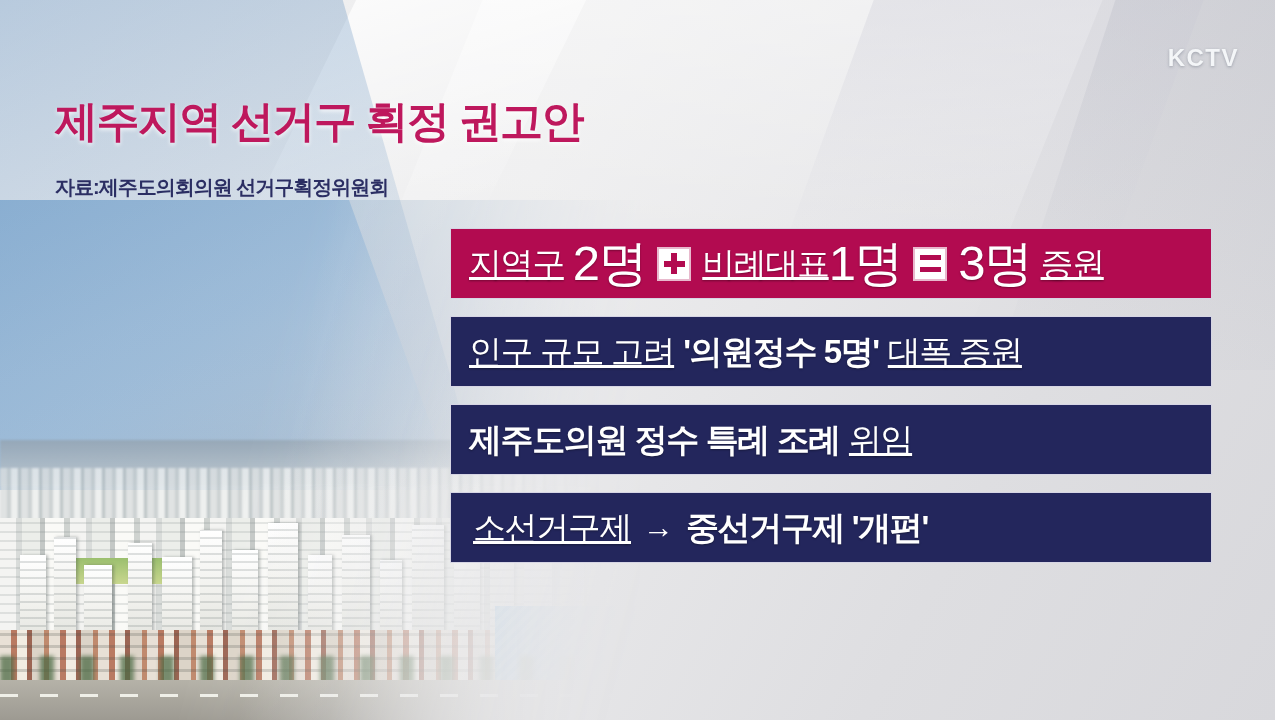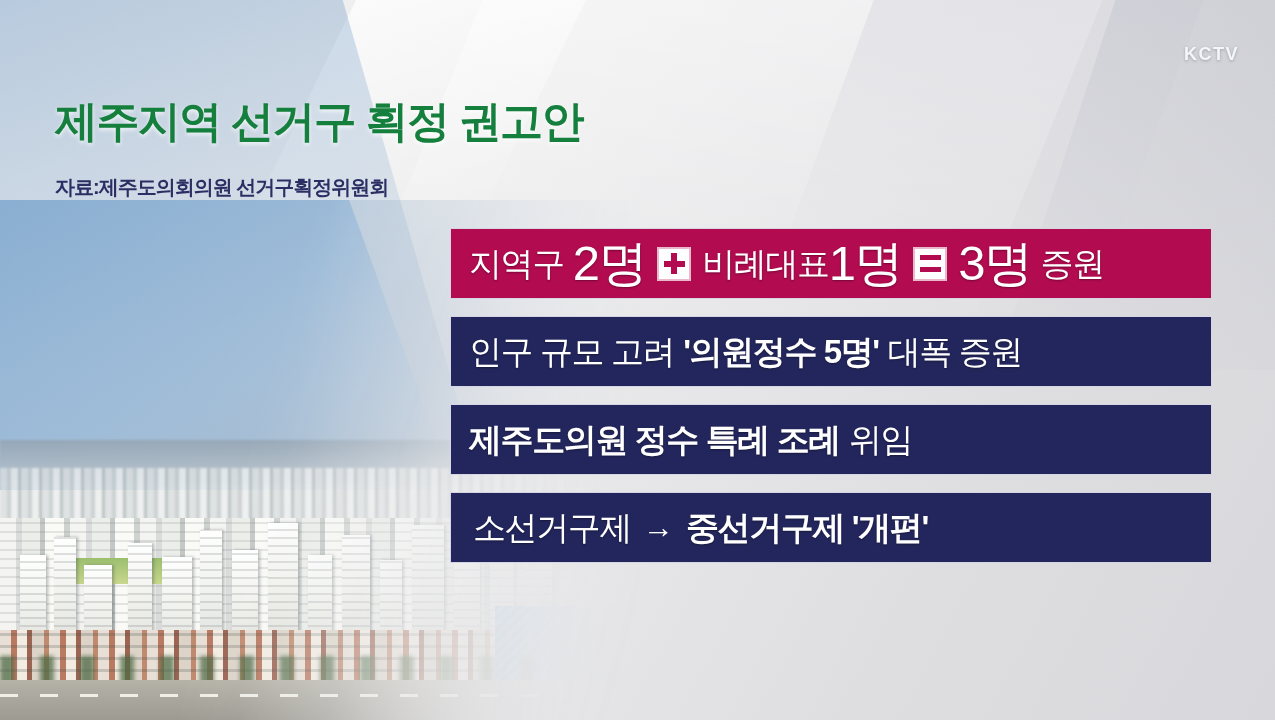--- a/index.html
+++ b/index.html
@@ -160,40 +160,40 @@
     padding:5px 13px 7px 13px;
     color:#ffffff;
     font-size:15.5px;
     font-weight:bold;
     letter-spacing:-.4px;
     white-space:nowrap;
     box-shadow:0 1px 3px rgba(0,0,0,.25);
   }
   .headline {
     position:absolute; left:55px; top:93px;
-    color:#15803d;
+    color:#be185d;
     font-size:43px;
     font-weight:bold;
     letter-spacing:-1.6px;
     white-space:nowrap;
     text-shadow:0 2px 4px rgba(255,255,255,.8);
   }
   .source {
     position:absolute; left:55px; top:160px;
     color:#2b2e63;
     font-size:20px;
     font-weight:bold;
     letter-spacing:-1px;
     white-space:nowrap;
     margin-top:14px;
   }
   .kctv-logo {
     position:absolute; right:36px; top:44px;
     color:#f4f6f8;
-    font-size:18px;
+    font-size:24px;
     font-weight:bold;
     letter-spacing:1.5px;
     text-shadow:0 1px 3px rgba(90,100,115,.45);
   }
 
   
   .bars { position:absolute; left:450px; top:228px; width:762px; }
   .bar {
     position:relative;
     height:71px;
@@ -209,21 +209,21 @@
   .bar-navy   { background:#23265c;align-items:center; }
   .bar:last-child { margin-bottom:0;padding-left:22px; }
 
   .bar .txt {
     color:#ffffff;
     font-size:33px;
     letter-spacing:-1.4px;
     line-height:1;
     text-shadow:0 1px 2px rgba(0,0,0,.35);
   }
-  .bar .txt.light { font-weight:normal; }
+  .bar .txt.light { font-weight:normal;text-decoration:underline; }
   .bar .txt.bold  { font-weight:bold; }
   .bar .txt.num   { font-weight:normal; font-size:49px; }
   .gap { display:inline-block; width:9px; }
 
   
   .chip {
     display:inline-flex; align-items:center; justify-content:center;
     width:34px; height:34px;
     background:#ffffff;
     border:2px solid #e8b9cd;

